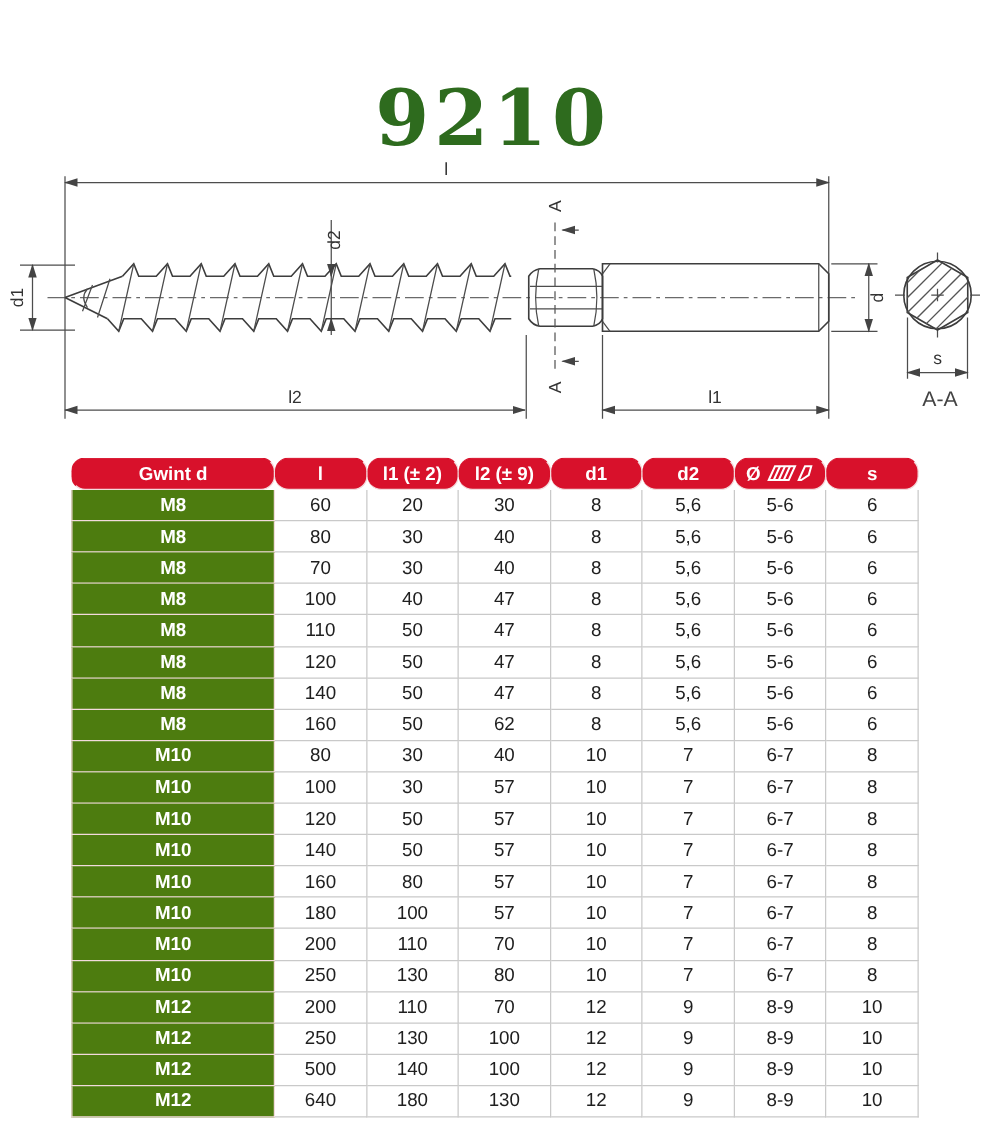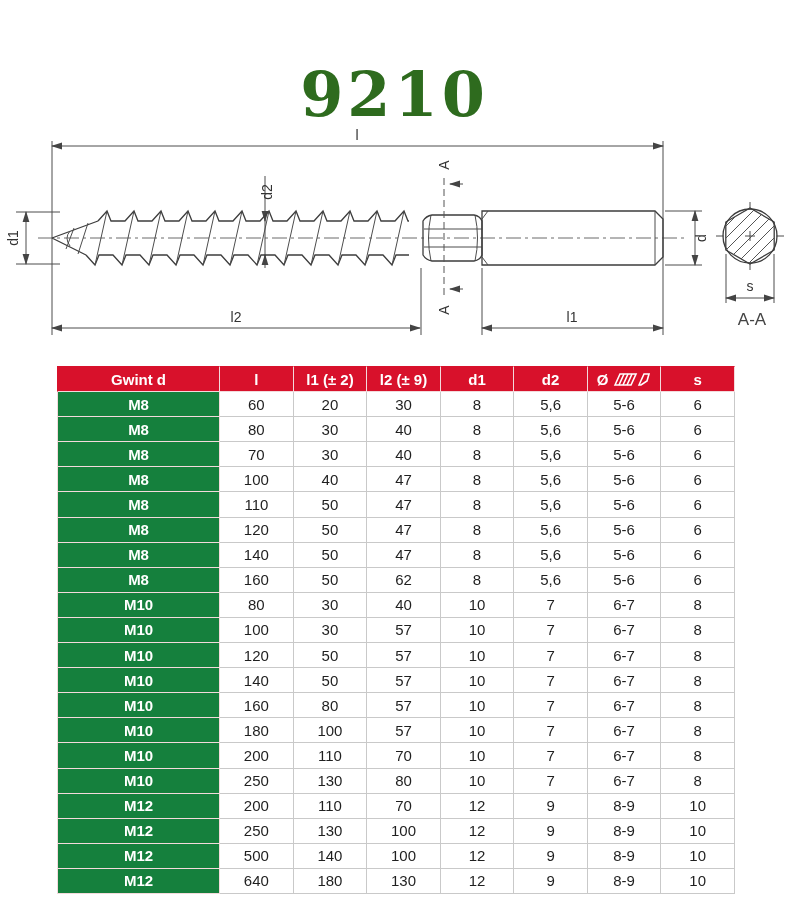--- a/index.html
+++ b/index.html
@@ -19,24 +19,24 @@
   .hatch{fill:none;stroke:#555;stroke-width:1;}
   .dimtext{font-family:"Liberation Sans",sans-serif;font-size:14px;fill:#333;}
   .sectext{font-family:"Liberation Sans",sans-serif;font-size:17px;fill:#444;}
   
   #spec-table{position:absolute;left:57px;top:366px;width:678px;border-spacing:0;
               table-layout:fixed;}
   #spec-table th,#spec-table td{height:24.1px;padding:0;text-align:center;vertical-align:middle;
               font-size:15px;color:#1f1f1f;
               border-right:1px solid #c9c9c9;border-bottom:1px solid #c9c9c9;}
   #spec-table th{background:#d8112b;color:#ffffff;font-weight:bold;
-              border-right:1px solid #f3dadc;border-bottom:1px solid #f3dadc;border-top:1px solid #d8112b;}
+              border-right:1px solid #f3dadc;border-bottom:1px solid #f3dadc;border-top:1px solid #d8112b;border-radius:11px;}
   #spec-table th:first-child{border-left:1px solid #d8112b;}
   #spec-table td:first-child{border-left:1px solid #f3dadc;}
-  #spec-table td.thread-cell{background:#15803d;color:#ffffff;font-weight:bold;
+  #spec-table td.thread-cell{background:#4d7c0f;color:#ffffff;font-weight:bold;
               border-right:1px solid #f3dadc;border-bottom:1px solid #f3dadc;}
   .dia-icon{vertical-align:-2px;margin-left:5px;}
 </style>
 </head>
 <body>
 
 <div id="page">
 
   <div id="title">9210</div>
 

